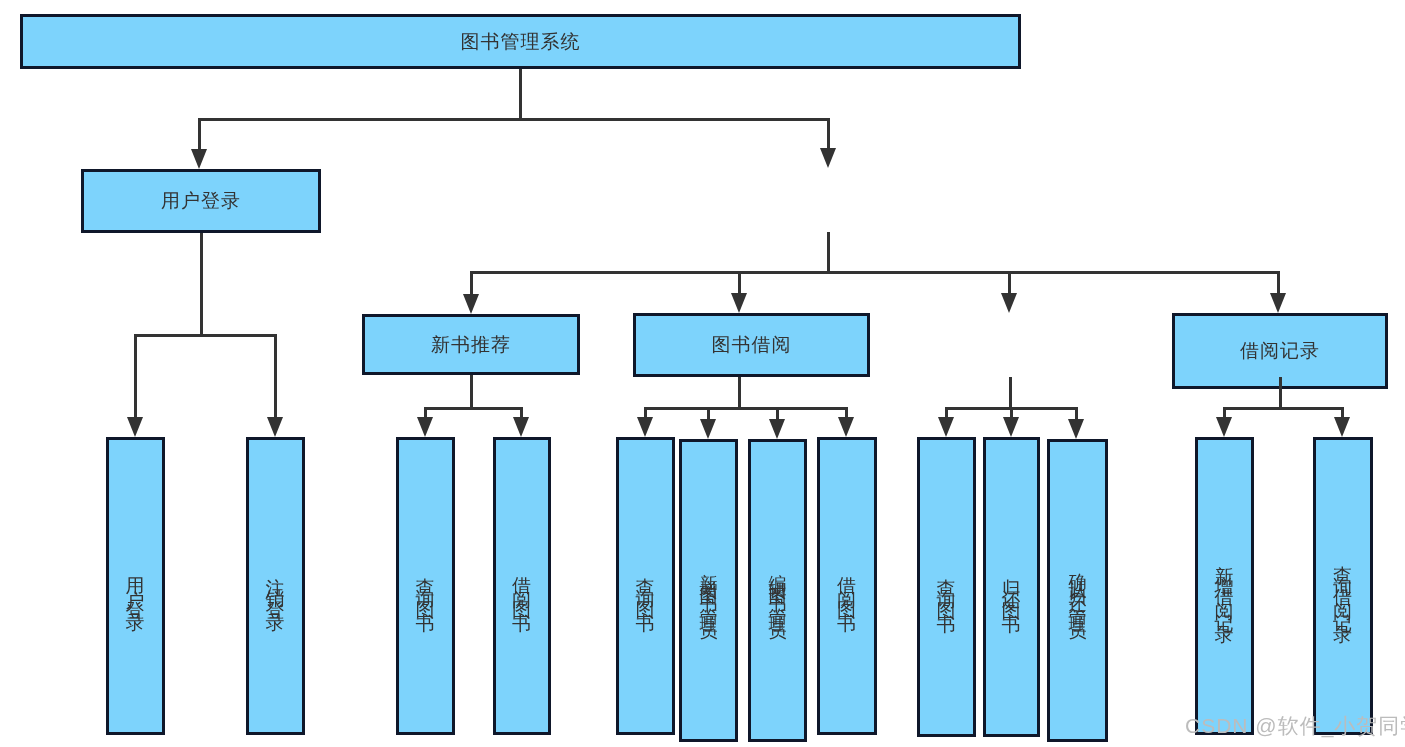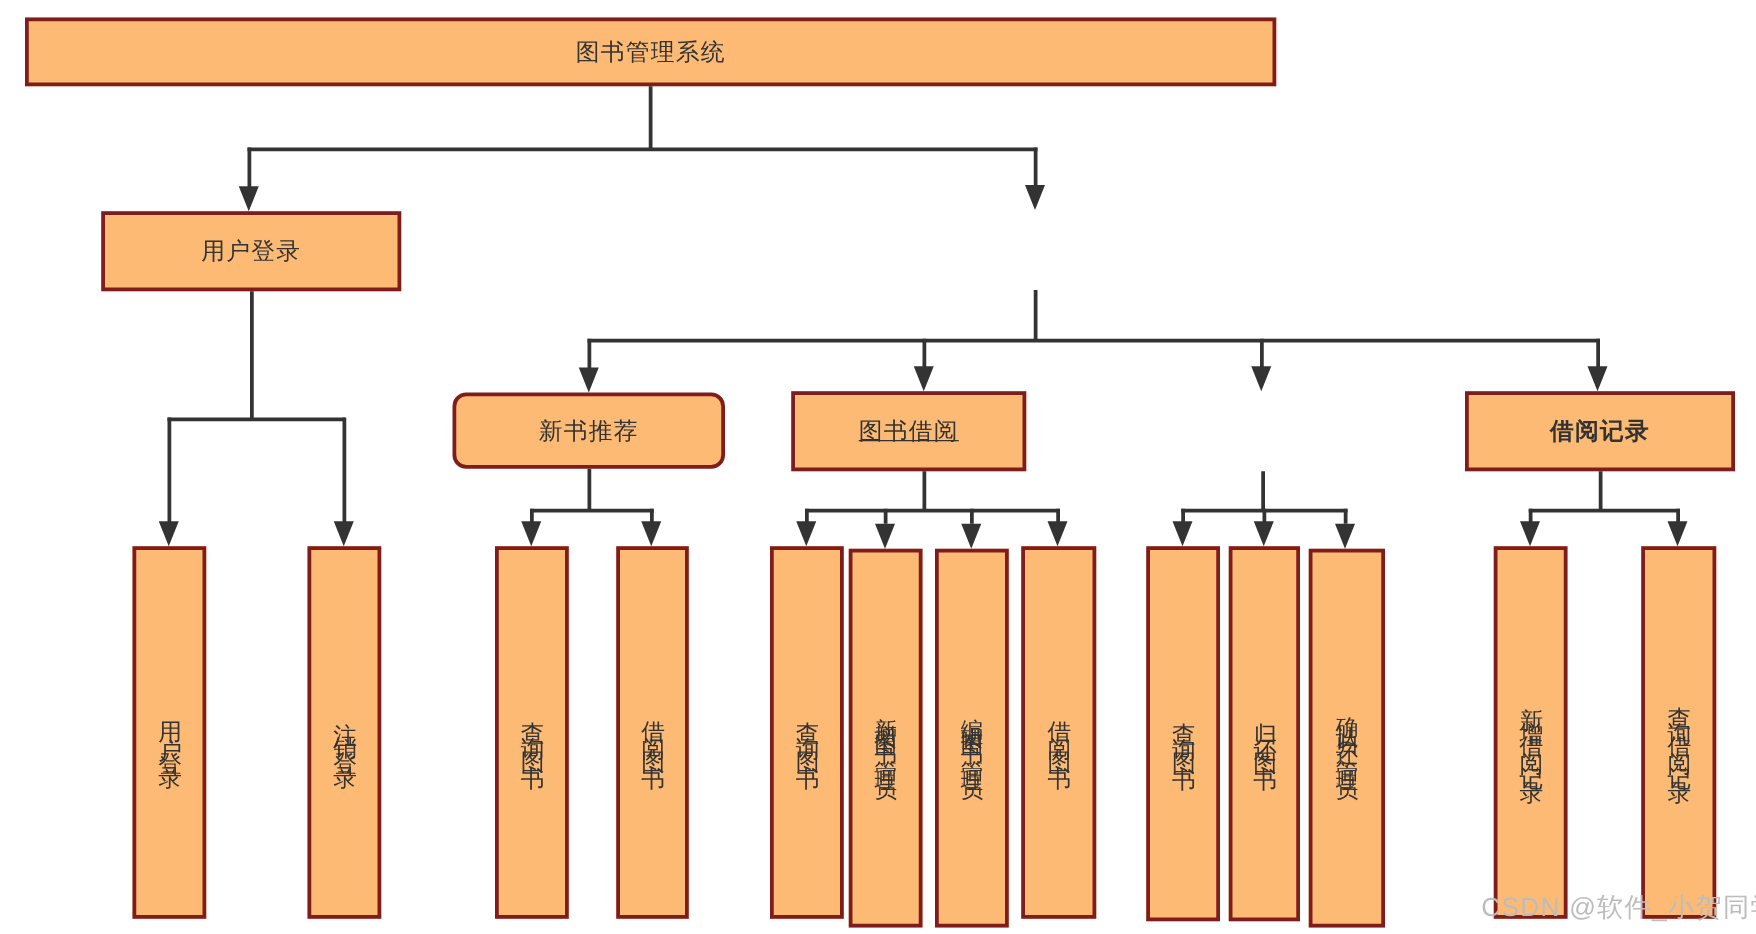--- a/index.html
+++ b/index.html
@@ -1,22 +1,22 @@
 <!DOCTYPE html>
 <html><head>
 <meta charset="utf-8">
 <style>
   html,body{margin:0;padding:0;background:#fff;}
   #canvas{
     position:relative;width:1405px;height:747px;background:#ffffff;
     font-family:"Liberation Sans",sans-serif;overflow:hidden;
   }
   .box{
-    position:absolute;box-sizing:border-box;background:#fdba74;
-    border:3px solid #7f1d1d;display:flex;align-items:center;justify-content:center;
+    position:absolute;box-sizing:border-box;background:#7dd3fc;
+    border:3px solid #0f172a;display:flex;align-items:center;justify-content:center;
     color:#333;
   }
   .box.h{font-size:19px;letter-spacing:1px;}
   .box.v{font-size:19px;}
   .box.v .vtxt{
     writing-mode:vertical-rl;text-orientation:mixed;
     letter-spacing:12px;line-height:1;white-space:nowrap;color:#333;
   }
   .box.v.tight{font-size:18px;}
   .box.v.tight .vtxt{letter-spacing:7px;}
@@ -38,30 +38,30 @@
 
   <div class="box h" style="left:20px;top:14px;width:1001px;height:55px;">
     <span>图书管理系统</span>
   </div>
 
   <div class="box h" style="left:81px;top:169px;width:240px;height:64px;">
     <span>用户登录</span>
   </div>
 
 
-  <div class="box h" style="left:362px;top:314px;width:218px;height:61px;border-radius:11px;">
+  <div class="box h" style="left:362px;top:314px;width:218px;height:61px;">
     <span>新书推荐</span>
   </div>
 
-  <div class="box h" style="left:633px;top:313px;width:188px;height:64px;text-decoration:underline;">
+  <div class="box h" style="left:633px;top:313px;width:237px;height:64px;">
     <span>图书借阅</span>
   </div>
 
 
-  <div class="box h" style="left:1172px;top:313px;width:216px;height:64px;font-weight:bold;">
+  <div class="box h" style="left:1172px;top:313px;width:216px;height:76px;">
     <span>借阅记录</span>
   </div>
 
   <div class="box v" style="left:106px;top:437px;width:59px;height:298px;">
     <span class="vtxt">用户登录</span>
   </div>
 
   <div class="box v" style="left:246px;top:437px;width:59px;height:298px;">
     <span class="vtxt">注销登录</span>
   </div>

